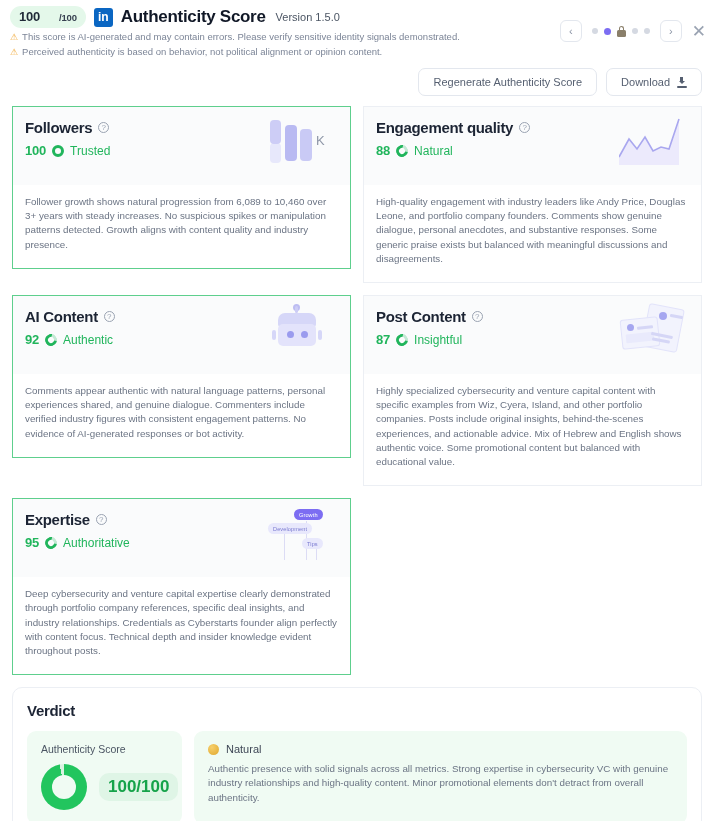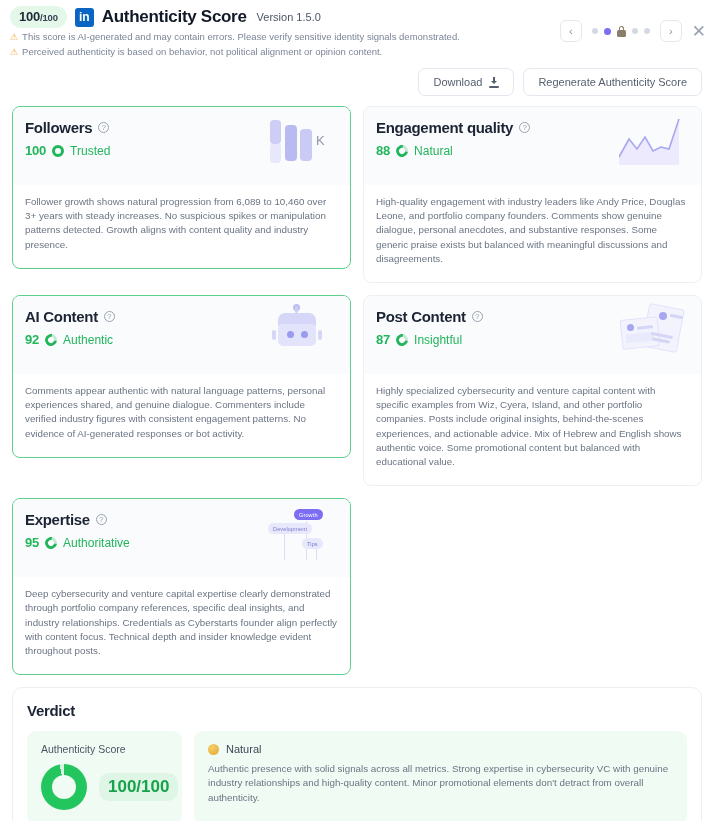--- a/index.html
+++ b/index.html
@@ -13,21 +13,21 @@
   .page { width: 714px; height: 660px; position: relative; background: #fff; }
 
   
   .header { padding: 6px 10px 4px 10px; position: relative; }
   .hdr-top { display: flex; align-items: center; gap: 8px; }
   .score-pill {
     background: #e4f8ea; color: #1f2937; border-radius: 12px;
     padding: 3px 9px 4px 9px; font-size: 13px; font-weight: 700;
     letter-spacing: -0.2px; display: flex; align-items: baseline; gap: 0px;
   }
-  .score-pill .den { font-size: 9.5px; font-weight: 700; color: #374151; }
+  .score-pill .den { font-size: 9.5px; font-weight: 700; color: #374151; padding-left: 19px; }
   .li-badge {
     width: 19px; height: 19px; border-radius: 3px; background: #0a66c2;
     color: #fff; font-size: 12px; font-weight: 700; line-height: 19px;
     text-align: center; font-family: "Liberation Sans", sans-serif;
   }
   .hdr-title { font-size: 17px; font-weight: 700; color: #111827; letter-spacing: -0.3px; }
   .hdr-version { font-size: 11px; color: #4b5563; font-weight: 400; margin-left: 2px; }
   .hdr-sub { font-size: 9.5px; color: #6b7280; margin-top: 3px; letter-spacing: 0.05px;}
   .warn-row { display: flex; align-items: flex-start; gap: 4px; margin-top: 3px; }
   .warn-icon { color: #f0a836; font-size: 9px; line-height: 12px; }
@@ -77,21 +77,21 @@
     position: absolute; bottom: 0; left: 0; width: 10px; height: 2px; background: #555f70; border-radius: 1px;
   }
 
   
   .grid {
     display: grid; grid-template-columns: 1fr 1fr; gap: 12px;
     padding: 10px 12px 0 12px;
     align-items: start;
   }
   .card {
-    background: #fff; border: 1px solid #eceff4; border-radius: 8px;
+    background: #fff; border: 1px solid #eceff4; border-radius: 0;
     overflow: hidden;
   }
   .card.hl { border: 1px solid #5ecf8d; }
   .card-head {
     background: #fafbfc; padding: 12px 12px 10px 12px; position: relative; min-height: 78px;
   }
   .card.hl .card-head { background: #fafbfc; }
   .card-title-row { display: flex; align-items: center; gap: 6px; }
   .card-title { font-size: 15px; font-weight: 700; color: #1c2434; letter-spacing: -0.3px; }
   .help-ico {
@@ -241,29 +241,29 @@
           </span>
         <span class="dot"></span>
         <span class="dot"></span>
       </div>
       <div class="nav-btn">›</div>
       <div class="close-btn">✕</div>
     </div>
   </div>
 
   <div class="actionbar">
+    <button class="btn">Regenerate Authenticity Score</button>
     <button class="btn">
       <span>Download</span>
       <span class="dl-icon">
           <span class="arrow"></span>
           <span class="head"></span>
           <span class="base"></span>
         </span>
     </button>
-    <button class="btn">Regenerate Authenticity Score</button>
   </div>
 
   <div class="grid">
 
     <div class="card hl">
       <div class="card-head">
         <div class="card-title-row">
           <span class="card-title">Followers</span>
           <span class="help-ico">?</span>
         </div>

